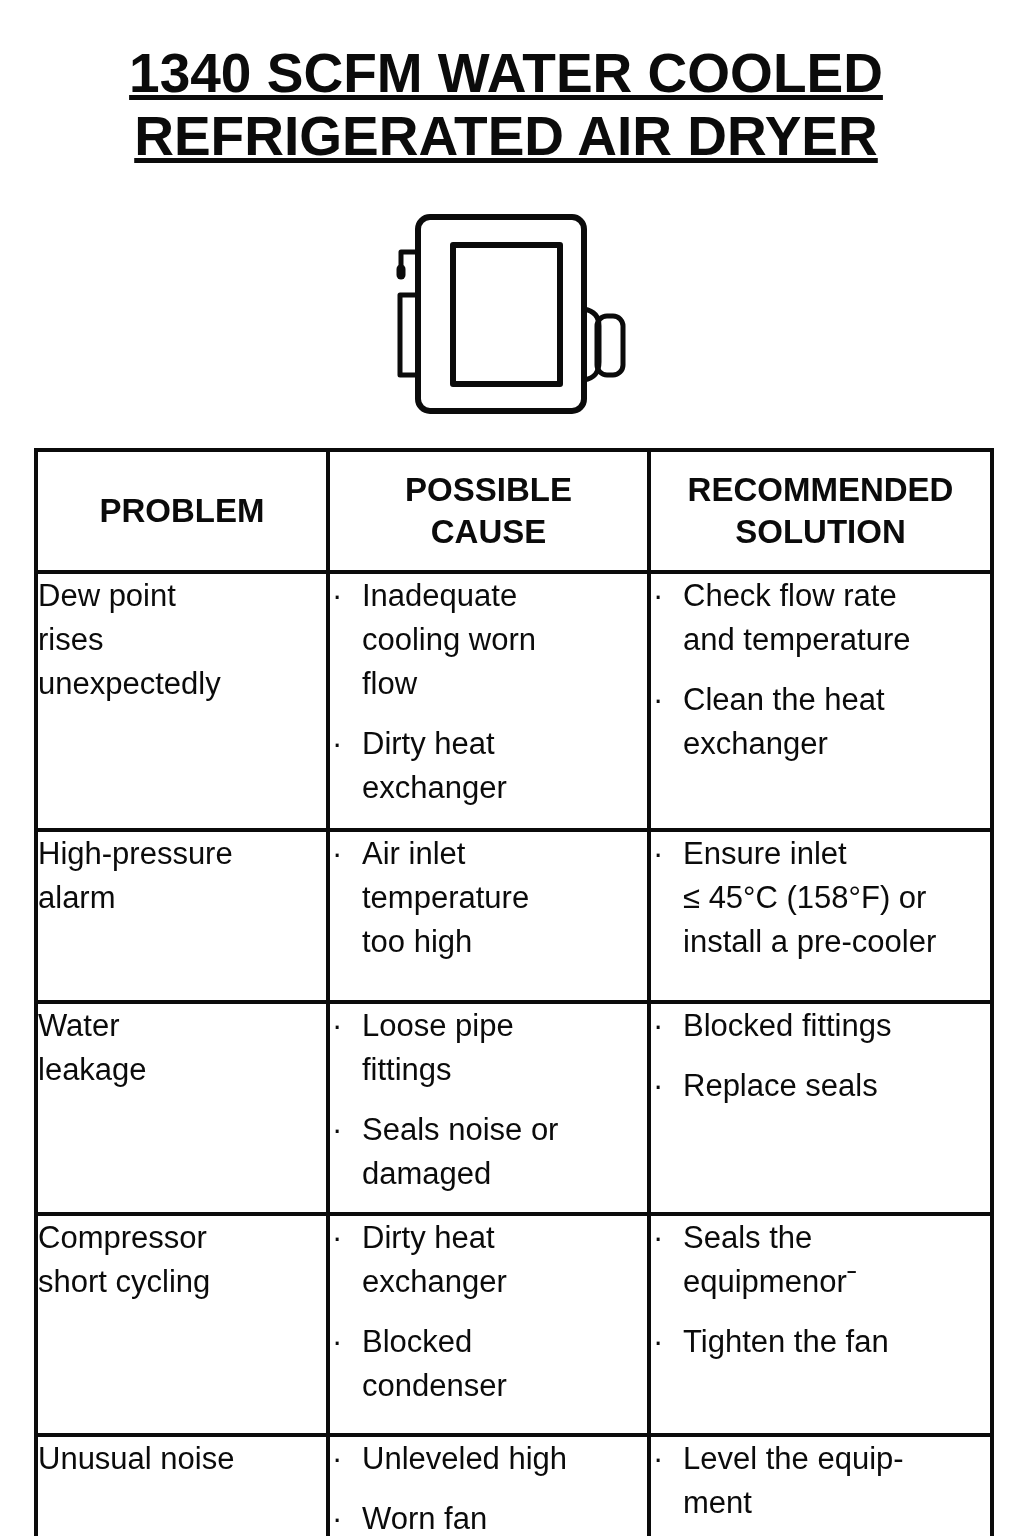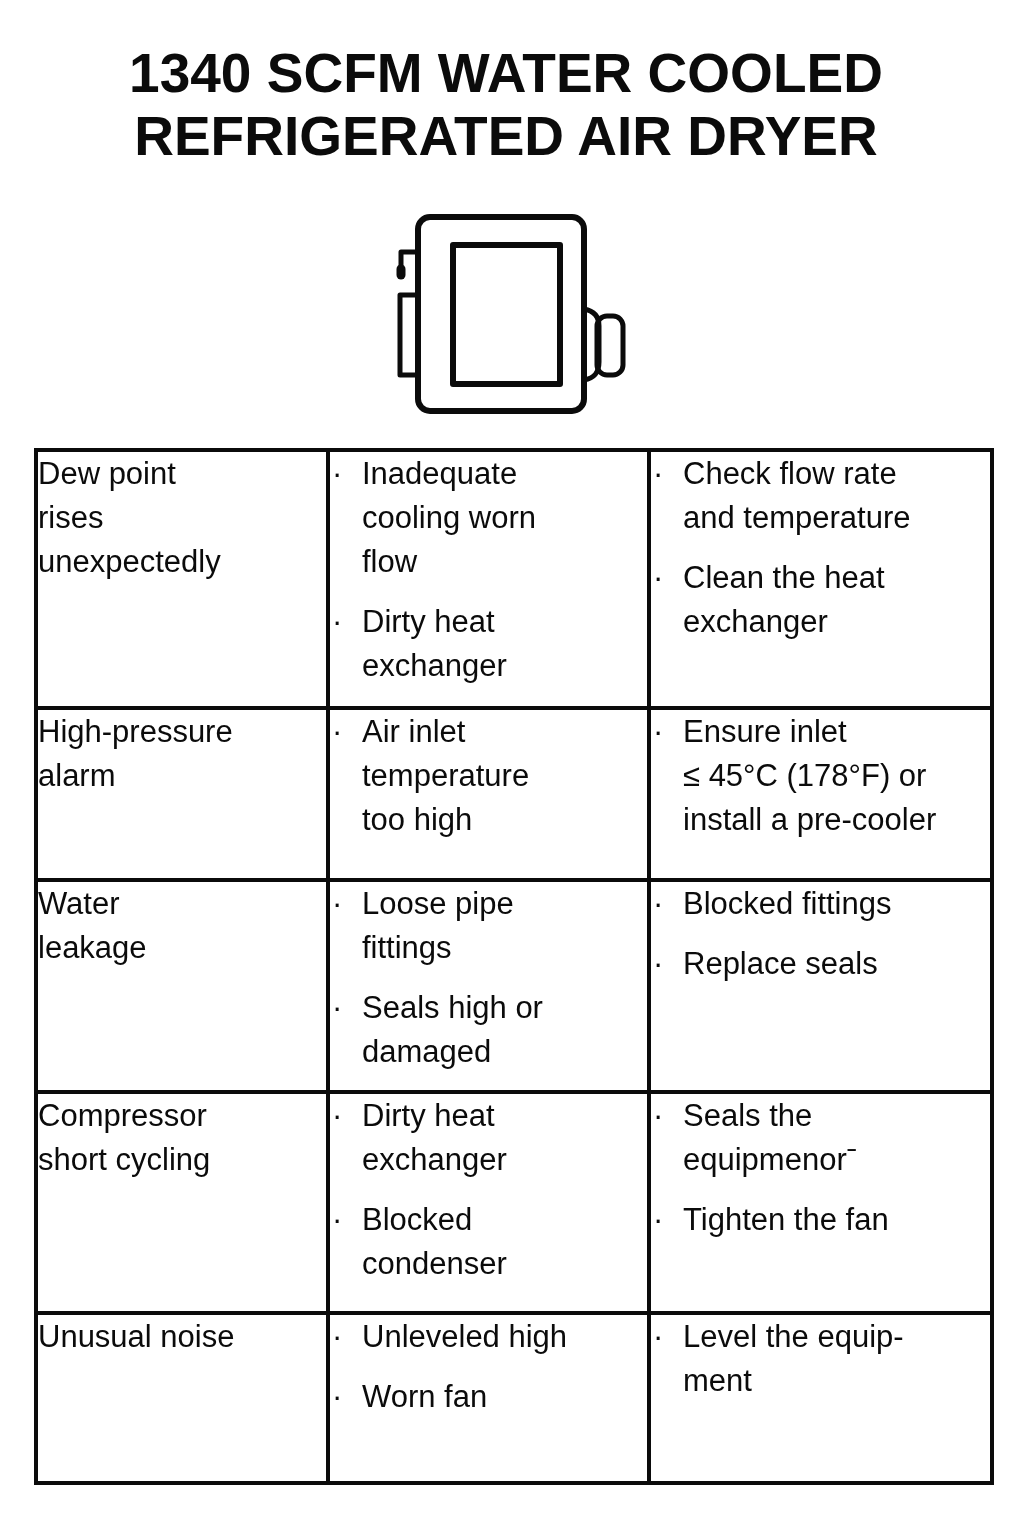--- a/index.html
+++ b/index.html
@@ -14,20 +14,21 @@
   }
   .page-title {
     position: absolute;
     top: 42px; left: 0; right: 12px;
     text-align: center;
     font-weight: bold;
     font-size: 55px;
     line-height: 63px;
     letter-spacing: 0px;
     white-space: pre-line;
+    text-decoration: underline;
   }
   .dryer-icon-wrap {
     position: absolute;
     top: 212px; left: 0; right: 0;
     display: flex;
     justify-content: center;
   }
   table.trouble-table {
     position: absolute;
     left: 34px; top: 448px;
@@ -103,20 +104,27 @@
 </div>
 
 <table class="trouble-table">
   <colgroup>
       <col class="c1">
       <col class="c2">
       <col class="c3">
     </colgroup>
 
   <tbody>
+      <tr class="hdr">
+    <th><div>PROBLEM</div></th>
+    <th><div>POSSIBLE
+CAUSE</div></th>
+    <th><div>RECOMMENDED
+SOLUTION</div></th>
+  </tr>
 
   <tr class="r0">
     <td class="cell-pad">
       <div class="problem-text">Dew point
 rises
 unexpectedly</div>
     </td>
     <td class="cell-pad">
       <div class="bullet-item">
         <span class="bullet-glyph">·</span>
@@ -154,40 +162,40 @@
         <span class="bullet-glyph">·</span>
         <span class="item-text">Air inlet
 temperature
 too high</span>
       </div>
     </td>
     <td class="cell-pad">
       <div class="bullet-item">
         <span class="bullet-glyph">·</span>
         <span class="item-text">Ensure inlet
-≤ 45°C (178°F) or
+≤ 45°C (158°F) or
 install a pre-cooler</span>
       </div>
     </td>
   </tr>
 
   <tr class="r2">
     <td class="cell-pad">
       <div class="problem-text">Water
 leakage</div>
     </td>
     <td class="cell-pad">
       <div class="bullet-item">
         <span class="bullet-glyph">·</span>
         <span class="item-text">Loose pipe
 fittings</span>
       </div>
       <div class="bullet-item">
         <span class="bullet-glyph">·</span>
-        <span class="item-text">Seals high or
+        <span class="item-text">Seals noise or
 damaged</span>
       </div>
     </td>
     <td class="cell-pad">
       <div class="bullet-item">
         <span class="bullet-glyph">·</span>
         <span class="item-text">Blocked fittings</span>
       </div>
       <div class="bullet-item">
         <span class="bullet-glyph">·</span>

